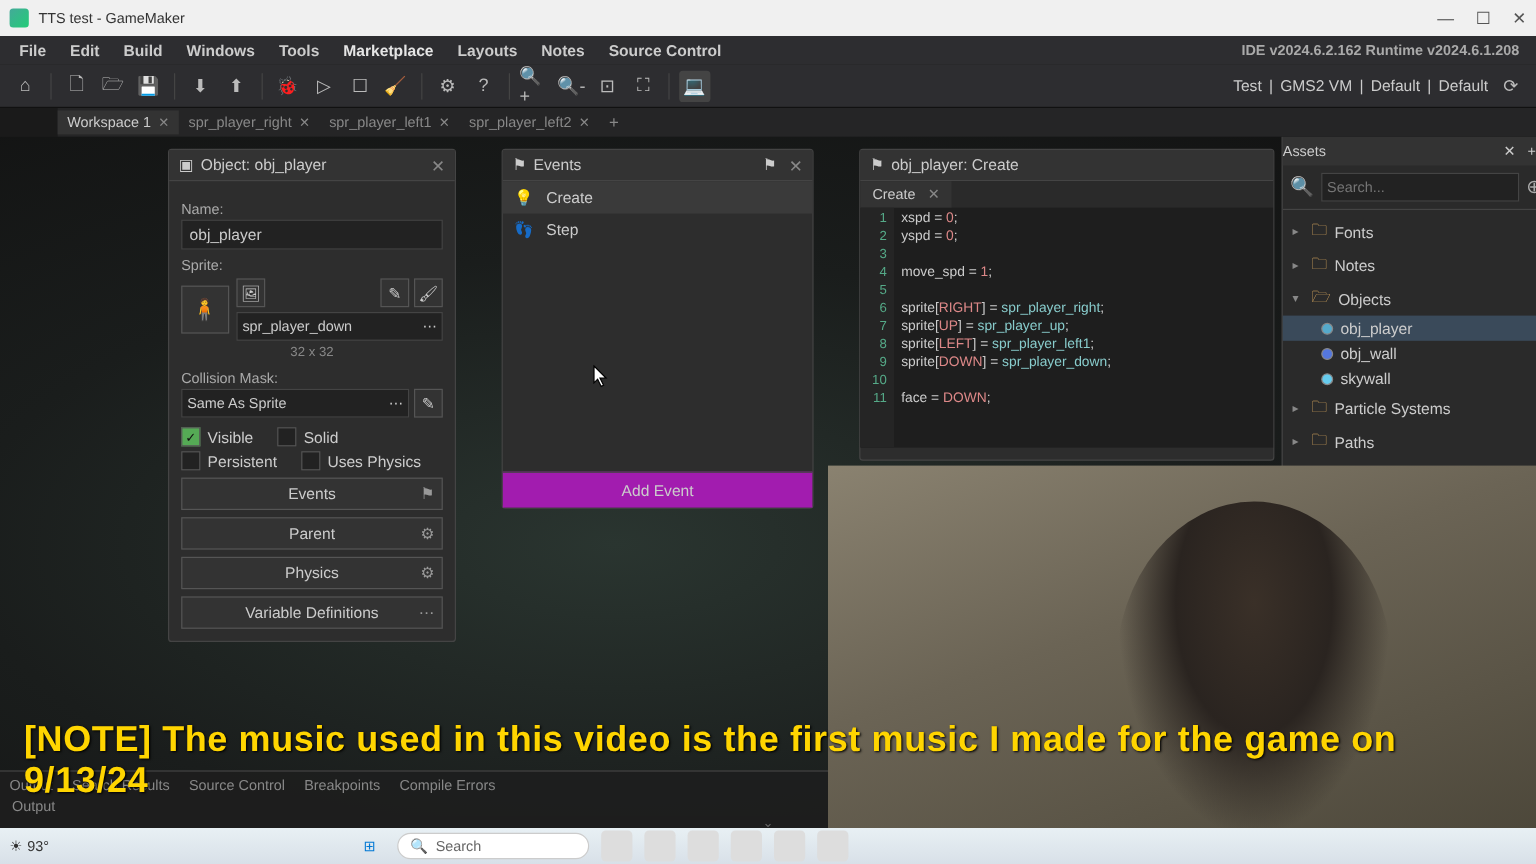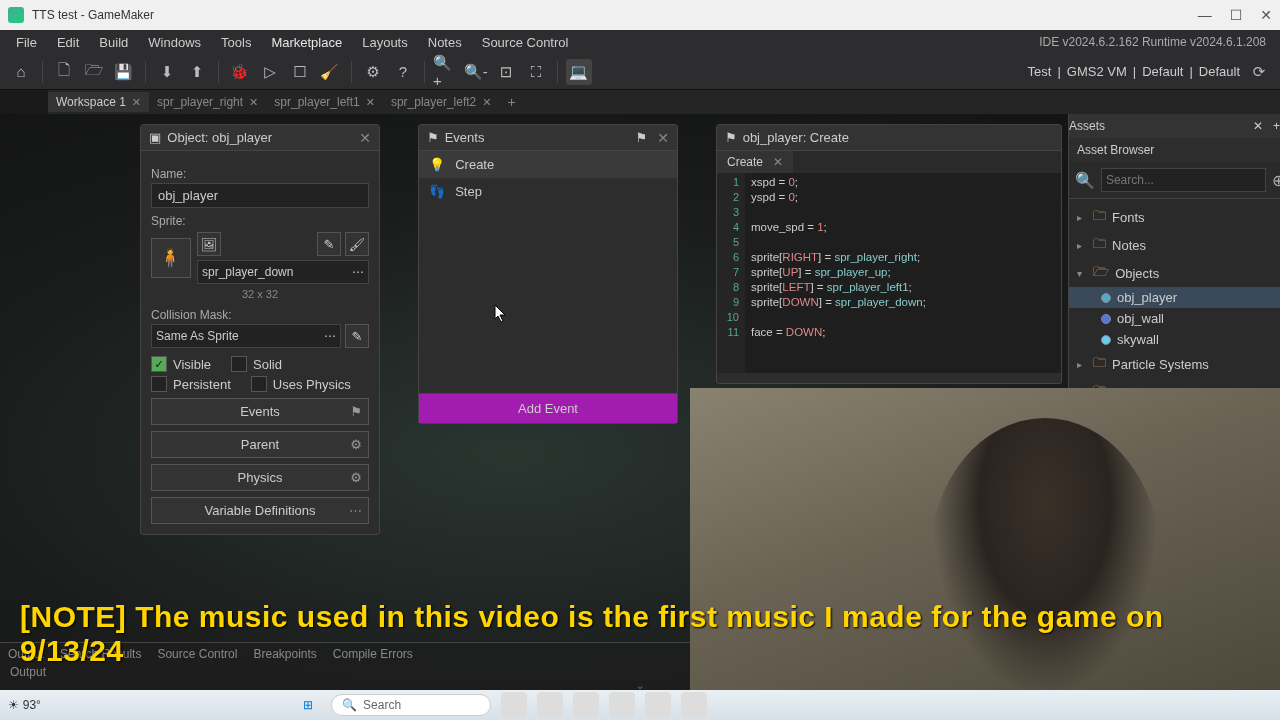--- a/index.html
+++ b/index.html
@@ -5,21 +5,21 @@
 * { margin: 0; padding: 0; box-sizing: border-box; font-family: 'Segoe UI', Arial, sans-serif; }
 body { width: 1280px; height: 720px; background: #1a1a1a; color: #ccc; overflow: hidden; position: relative; }
 
 
 .titlebar { height: 30px; background: #f0f0f0; display: flex; align-items: center; padding: 0 8px; color: #333; font-size: 12px; }
 .titlebar .icon { width: 16px; height: 16px; background: linear-gradient(135deg,#4a9,#2c7); border-radius: 3px; margin-right: 8px; }
 .titlebar .controls { margin-left: auto; display: flex; gap: 18px; font-size: 14px; color: #555; }
 
 
 .menubar { height: 24px; background: #2d2d30; display: flex; align-items: center; padding: 0 6px; font-size: 13px; }
-.menubar span { padding: 2px 10px; cursor: pointer; }
+.menubar span { padding: 2px 10px; cursor: pointer; font-weight: bold; }
 .menubar .disabled { color: #e5e5e5; }
 .menubar .version { margin-left: auto; font-size: 12px; color: #aaa; padding-right: 8px; }
 
 
 .toolbar { height: 36px; background: #2d2d30; border-bottom: 1px solid #111; display: flex; align-items: center; padding: 0 8px; gap: 4px; }
 .toolbar .tbtn { width: 26px; height: 26px; display: flex; align-items: center; justify-content: center; color: #bbb; cursor: pointer; font-size: 15px; }
 .toolbar .sep { width: 1px; height: 22px; background: #444; margin: 0 4px; }
 .toolbar .right { margin-left: auto; display: flex; align-items: center; gap: 6px; font-size: 13px; }
 
 
@@ -325,21 +325,20 @@
 
 face = <span class="kw">DOWN</span>;</div>
     </div>
   </div>
 
   <div class="assets">
     <div class="assets-tabhead">
       <span>Assets</span>
       <span><span style="margin-right:10px">✕</span><span>+</span></span>
     </div>
-    <div class="assets-sub">Asset Browser</div>
     <div class="search-row">
       <span>🔍</span>
       <input placeholder="Search..." style="">
       <span class="sb">⊕</span>
 
     </div>
     <div class="tree">
       <div class="tree-item">
           <span class="tri">▸</span>
           <span class="folder">🗀</span>

